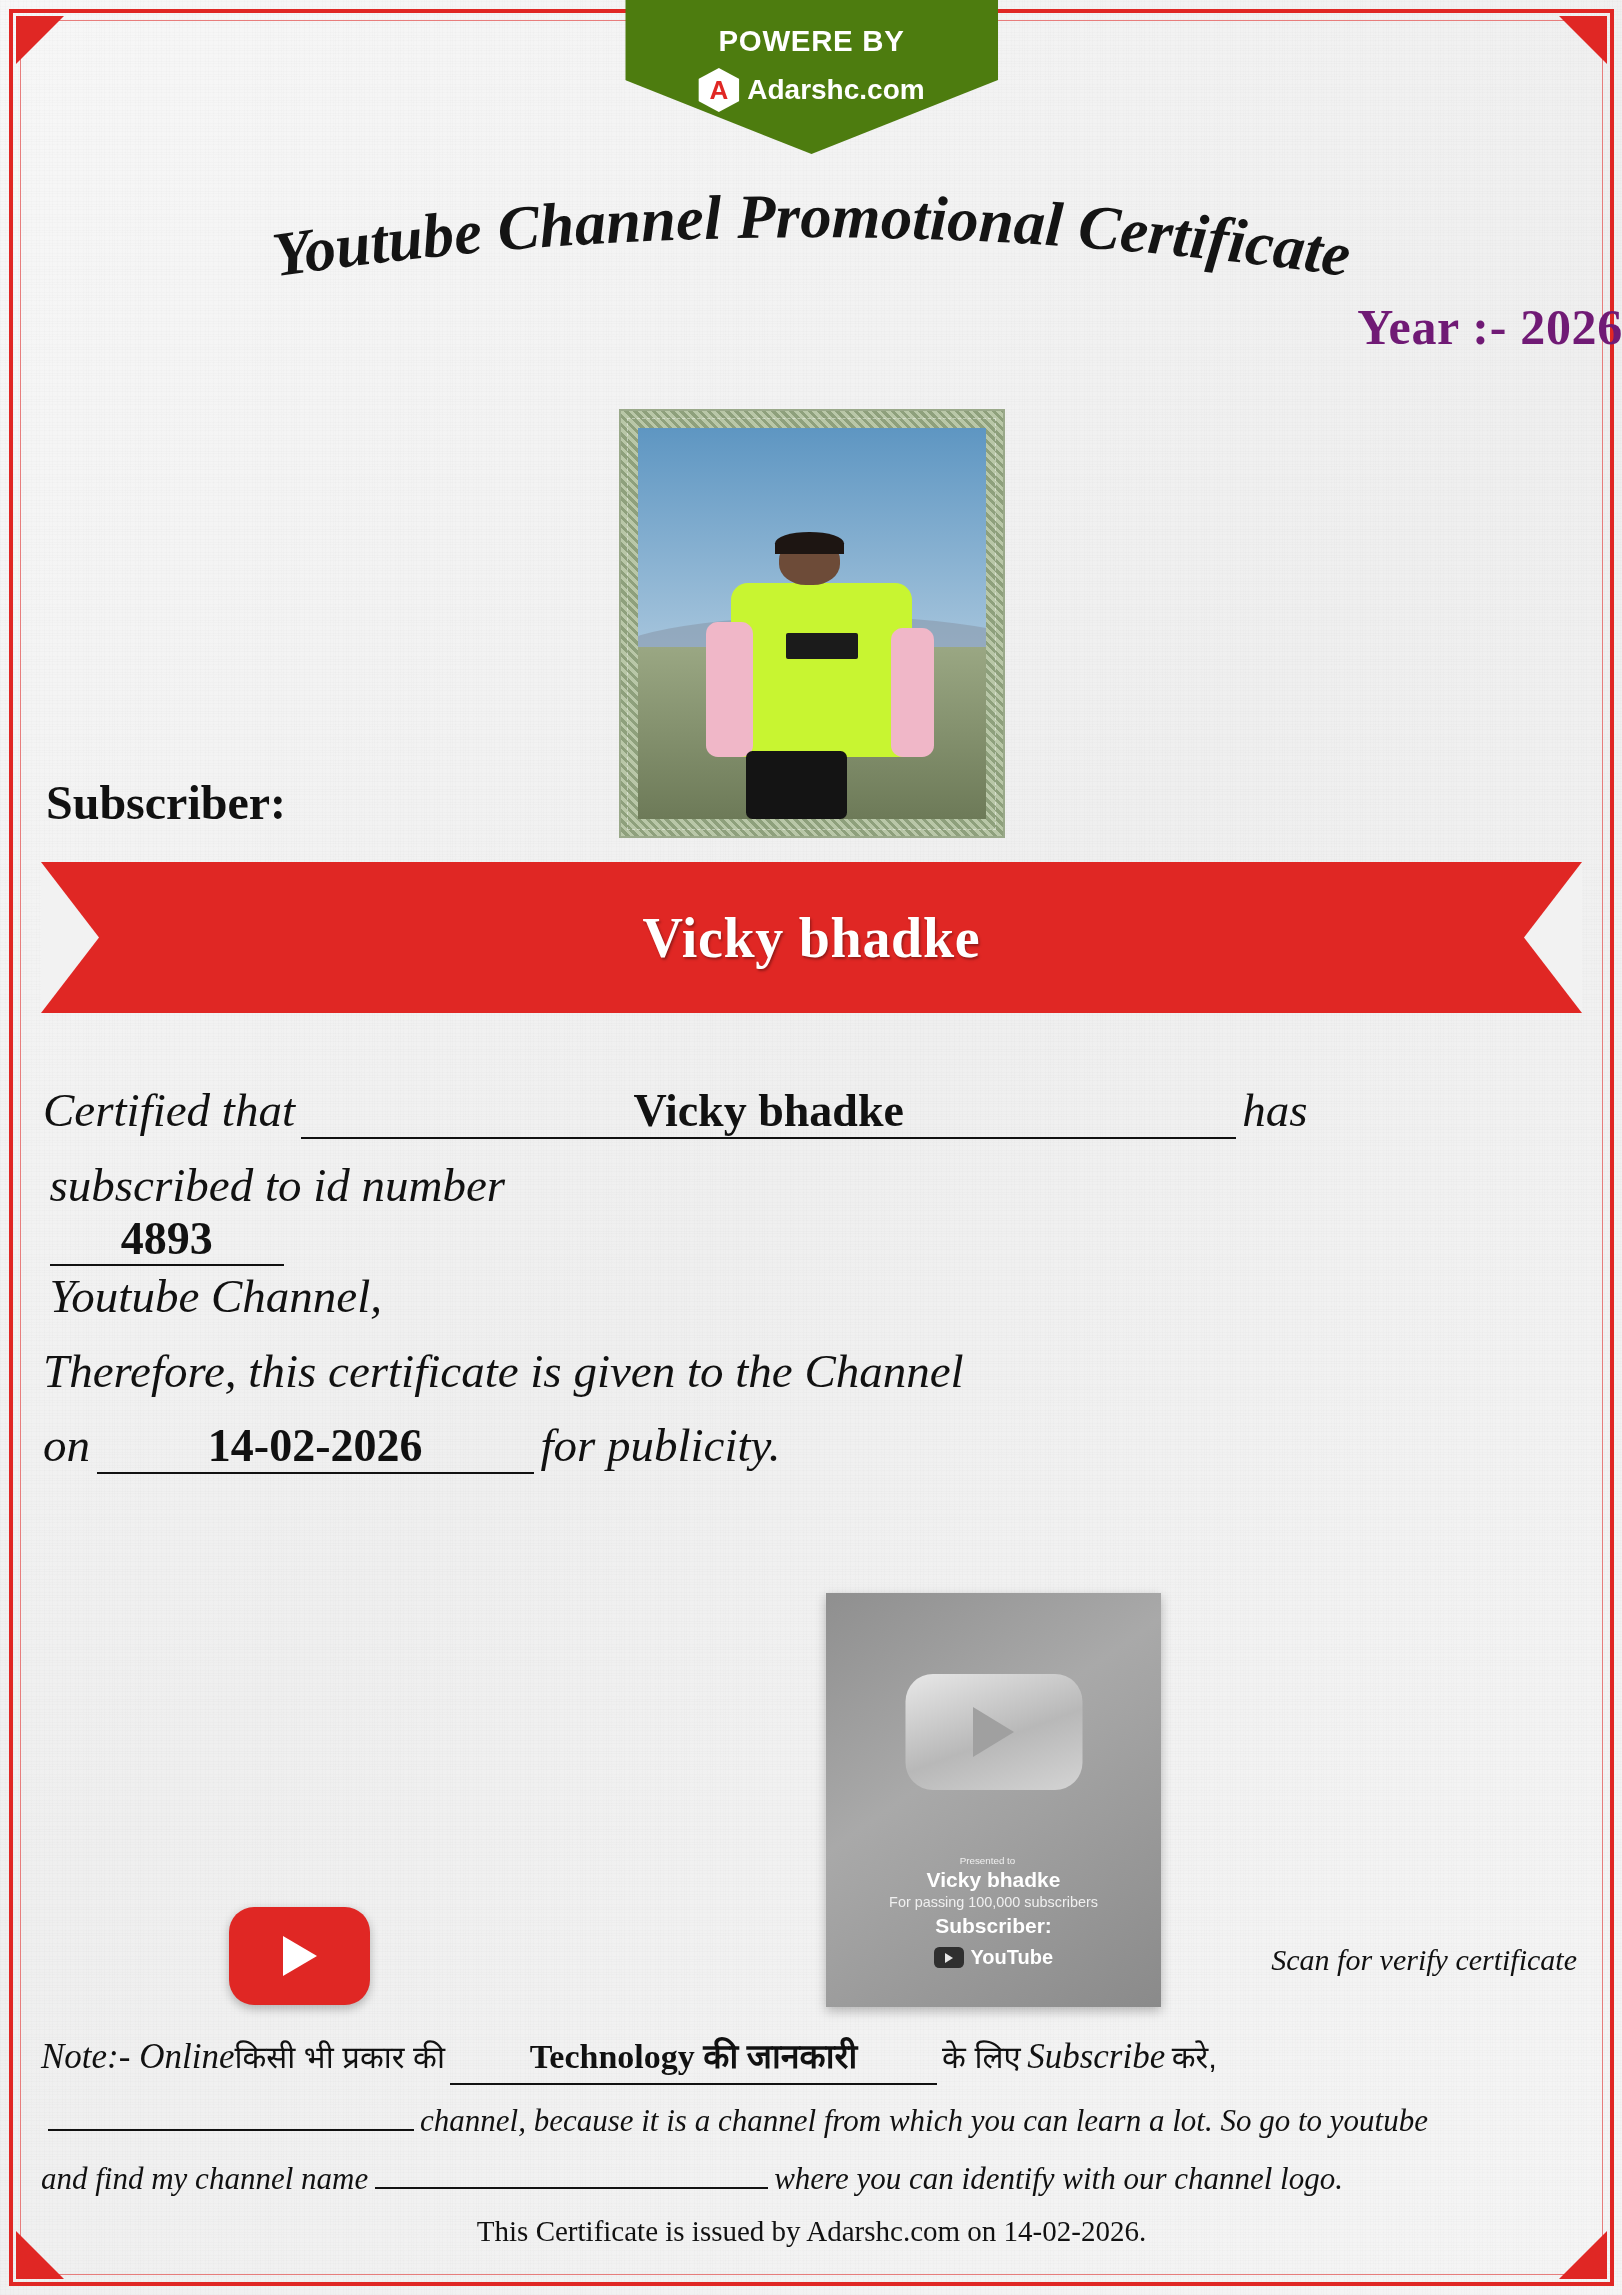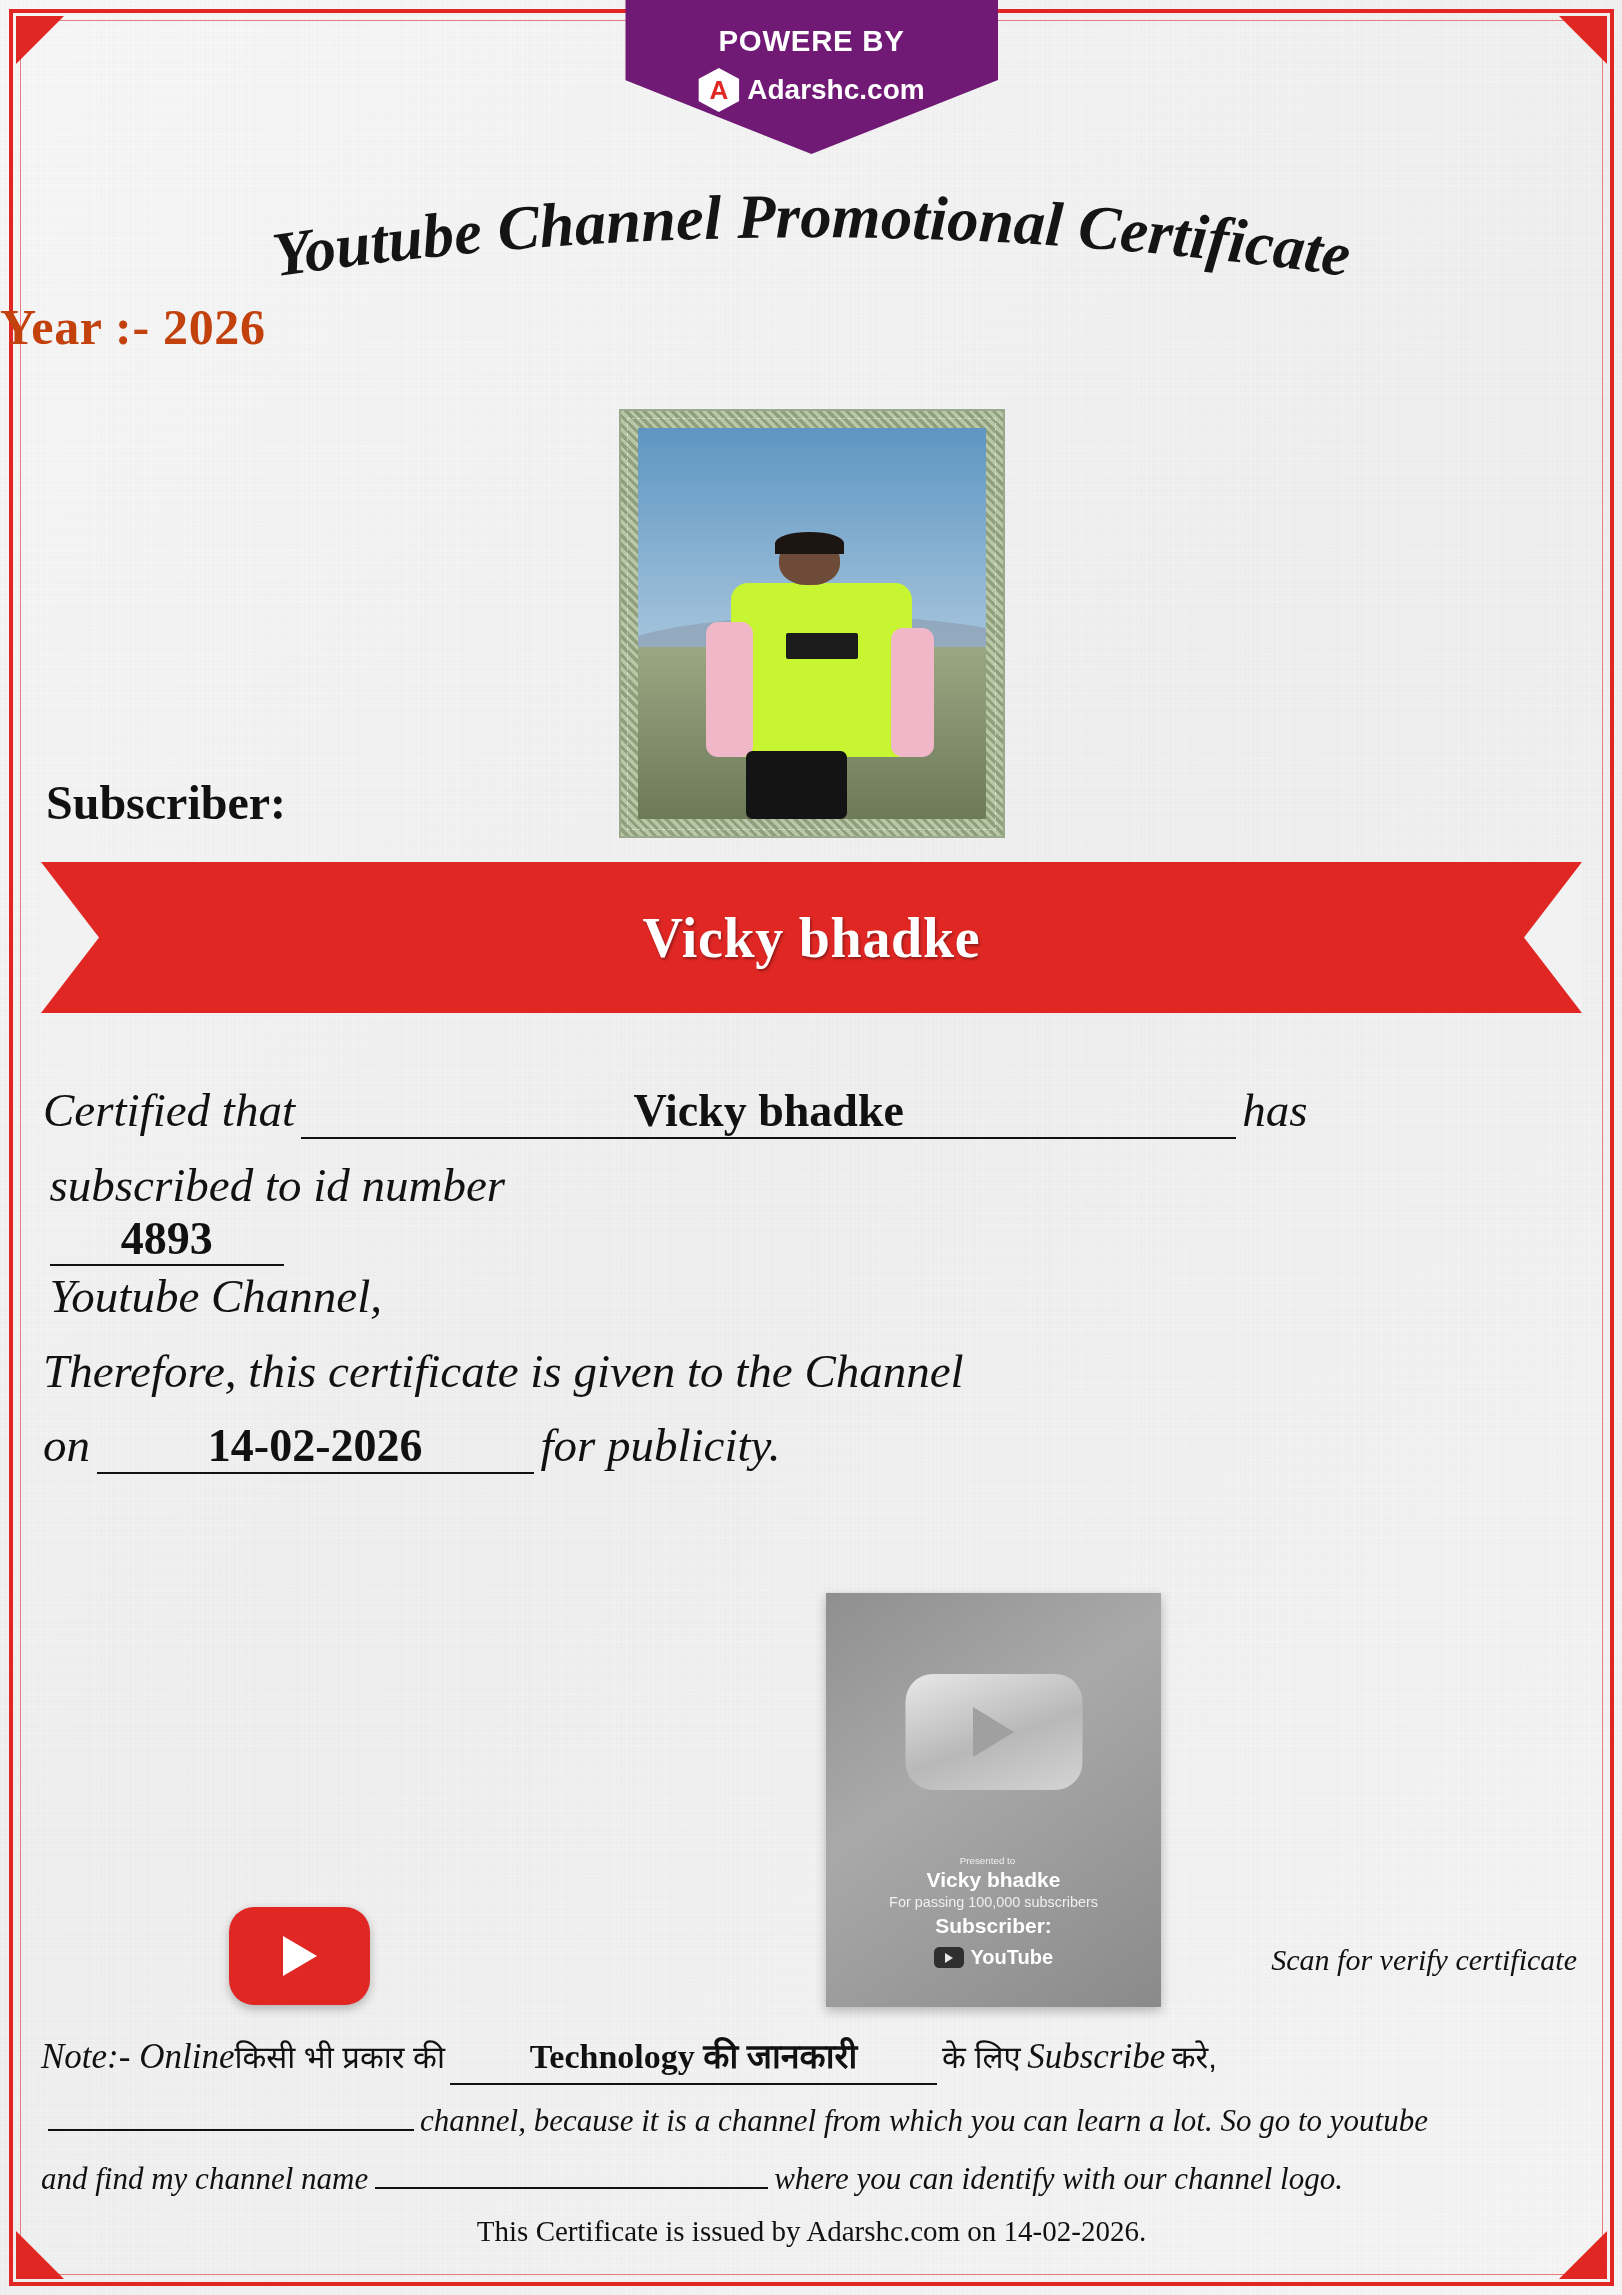--- a/index.html
+++ b/index.html
@@ -67,21 +67,21 @@
   }
 
   
   .powered-banner {
     position: absolute;
     left: 50%;
     transform: translateX(-50%);
     top: 0;
     width: 373px;
     height: 154px;
-    background: #701a75;
+    background: #4d7c0f;
     clip-path: polygon(0 0, 100% 0, 100% 52%, 50% 100%, 0 52%);
     color: #ffffff;
     text-align: center;
     z-index: 6;
   }
   .powered-label {
     margin-top: 23.6px;
     font-family: "Liberation Sans", sans-serif;
     font-weight: bold;
     font-size: 29.4px;
@@ -126,25 +126,25 @@
     font-weight: bold;
     font-style: italic;
     font-size: 96px;
     fill: #141414;
   }
 
   .year-line {
     position: absolute;
     left: 0; right: 0;
     top: 298px;
-    text-align: left;
+    text-align: right;
     font-family: "Liberation Serif", serif;
     font-weight: bold;
     font-size: 50px;
-    color: #c2410c;
+    color: #701a75;
     letter-spacing: 0.7px;
     z-index: 5;
   }
 
   
   .photo-frame {
     position: absolute;
     left: 50%;
     transform: translateX(-50%);
     top: 409px;

